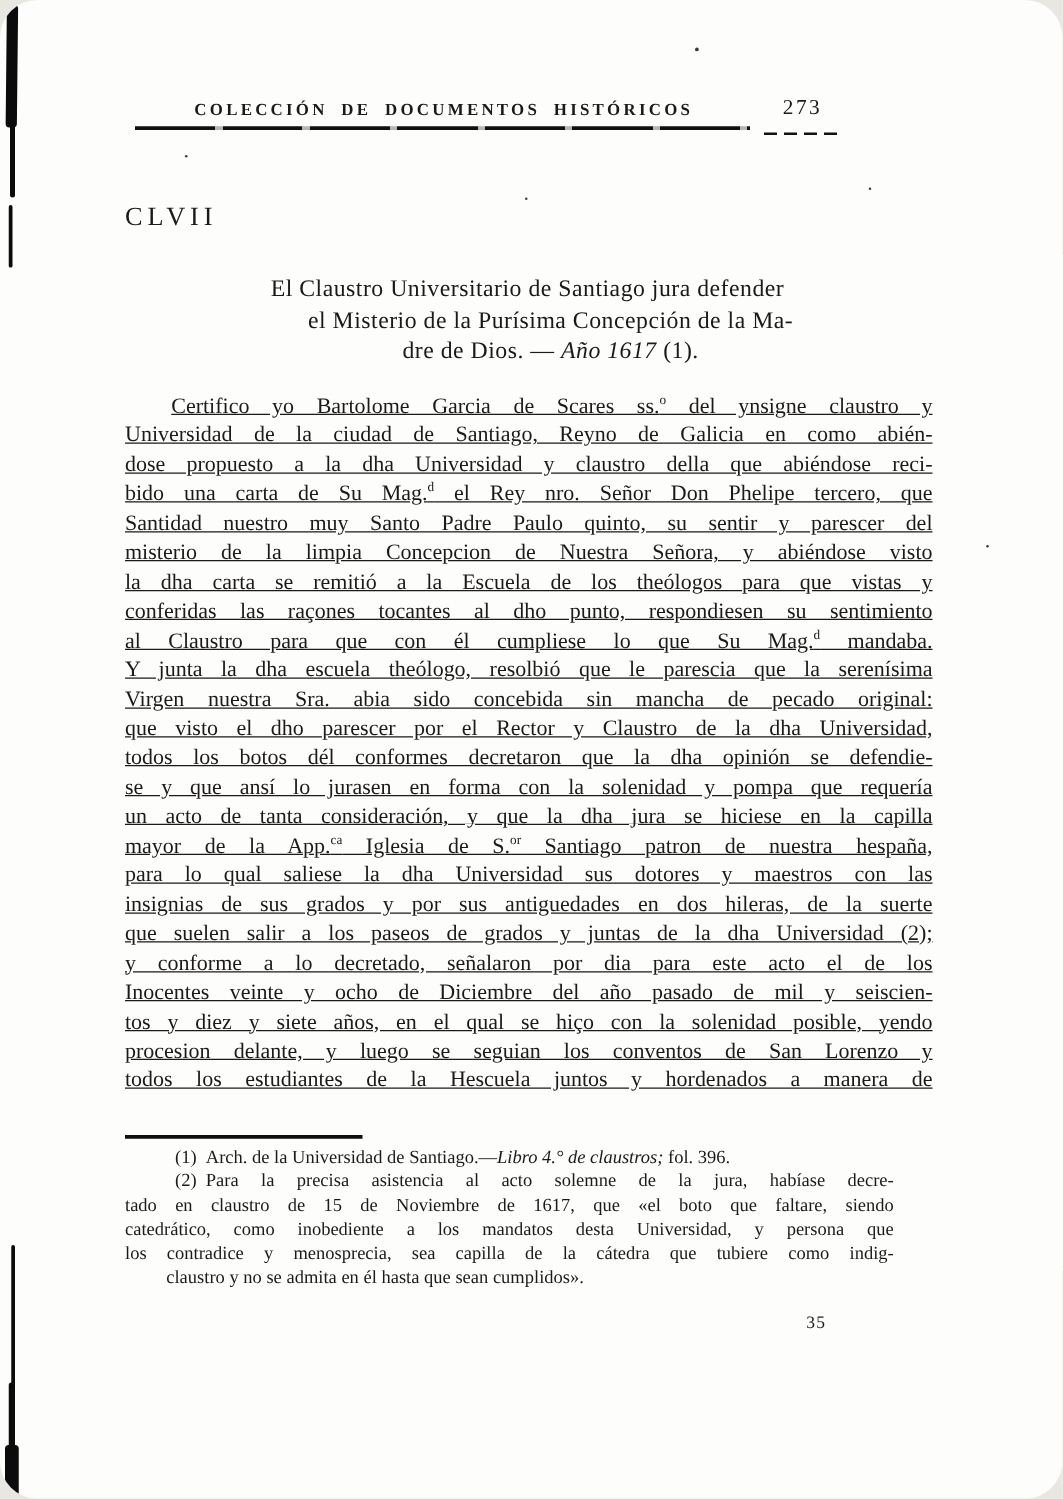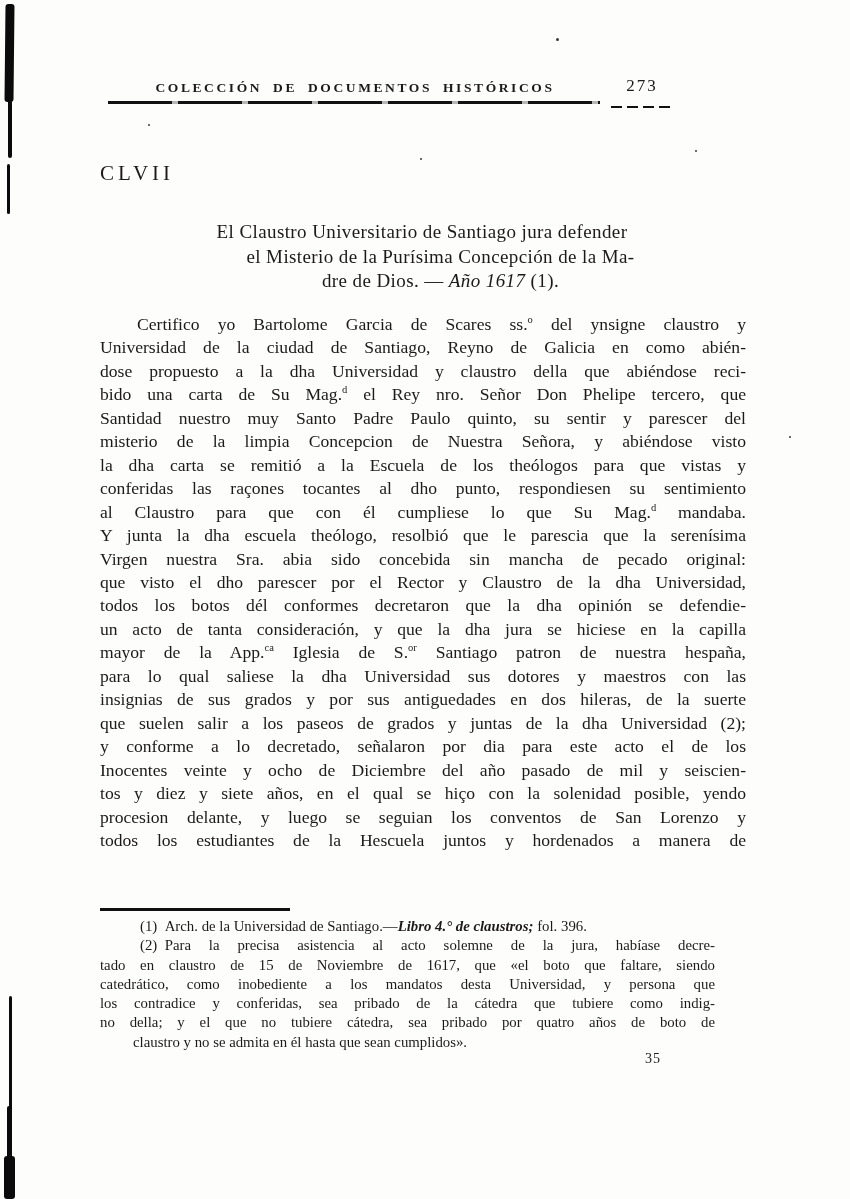--- a/index.html
+++ b/index.html
@@ -5,20 +5,21 @@
   html, body { margin: 0; padding: 0; background: #e9e7e2; }
   .page {
     position: relative;
     width: 850px;
     height: 1199px;
     background: #fdfdfb;
     overflow: hidden;
     font-family: "Liberation Serif", serif;
     color: #1c1a18;
     margin: 0 auto;
+    border-radius: 30px;
   }
 
   
   .artifact { position: absolute; background: #0b0b0b; }
   .art-top1 { left: 5px;  top: 4px;    width: 9px;  height: 98px;  border-radius: 3px; transform: rotate(0.6deg); }
   .art-top2 { left: 8px;  top: 100px;  width: 4px;  height: 58px;  border-radius: 2px; }
   .art-top3 { left: 7px;  top: 164px;  width: 3px;  height: 50px;  border-radius: 2px; }
   .art-bot1 { left: 9px;  top: 996px;  width: 3px;  height: 118px; border-radius: 2px; }
   .art-bot2 { left: 7px;  top: 1106px; width: 5px;  height: 58px;  border-radius: 2px; }
   .art-bot3 { left: 4px;  top: 1156px; width: 11px; height: 43px;  border-radius: 3px; }
@@ -62,32 +63,32 @@
     letter-spacing: 0.4px;
     text-align: center;
   }
   .h-line + .h-line { padding-left: 37px; }
 
   
   .body-text {
     position: absolute; left: 100px; top: 313px; width: 646px;
     font-size: 17.6px; line-height: 23.45px;
   }
-  .b-line { text-align: justify; text-align-last: justify; }
+  .b-line { text-align: justify; text-align-last: justify; text-decoration: underline; }
   .b-line:first-child { text-indent: 37px; }
   sup { vertical-align: super; font-size: 60%; line-height: 0; }
 
   
   .fn-rule { position: absolute; left: 100px; top: 908px; width: 190px; height: 3px; background: #101010; }
   .footnotes {
     position: absolute; left: 100px; top: 917px; width: 615px;
     font-size: 14.8px; line-height: 19.3px;
   }
   .fn1 { text-indent: 40px; }
-  .footnotes i { font-weight: bold; }
+  .footnotes i { font-weight: normal; }
   .f-line { text-align: justify; text-align-last: justify; }
   .f-line:first-child { text-indent: 40px; }
   .f-line:last-child { text-align-last: left; margin-left: 33px; }
 
   .signature { position: absolute; left: 645px; top: 1051px; font-size: 14px; letter-spacing: 1px; }
 </style>
 </head>
 <body>
 
 <div class="page">
@@ -124,40 +125,40 @@
       <div class="b-line">bido una carta de Su Mag.<sup>d</sup> el Rey nro. Señor Don Phelipe tercero, que</div>
       <div class="b-line">Santidad nuestro muy Santo Padre Paulo quinto, su sentir y parescer del</div>
       <div class="b-line">misterio de la limpia Concepcion de Nuestra Señora, y abiéndose visto</div>
       <div class="b-line">la dha carta se remitió a la Escuela de los theólogos para que vistas y</div>
       <div class="b-line">conferidas las raçones tocantes al dho punto, respondiesen su sentimiento</div>
       <div class="b-line">al Claustro para que con él cumpliese lo que Su Mag.<sup>d</sup> mandaba.</div>
       <div class="b-line">Y junta la dha escuela theólogo, resolbió que le parescia que la serenísima</div>
       <div class="b-line">Virgen nuestra Sra. abia sido concebida sin mancha de pecado original:</div>
       <div class="b-line">que visto el dho parescer por el Rector y Claustro de la dha Universidad,</div>
       <div class="b-line">todos los botos dél conformes decretaron que la dha opinión se defendie-</div>
+      <div class="b-line">se y que ansí lo jurasen en forma con la solenidad y pompa que requería</div>
       <div class="b-line">un acto de tanta consideración, y que la dha jura se hiciese en la capilla</div>
       <div class="b-line">mayor de la App.<sup>ca</sup> Iglesia de S.<sup>or</sup> Santiago patron de nuestra hespaña,</div>
       <div class="b-line">para lo qual saliese la dha Universidad sus dotores y maestros con las</div>
       <div class="b-line">insignias de sus grados y por sus antiguedades en dos hileras, de la suerte</div>
       <div class="b-line">que suelen salir a los paseos de grados y juntas de la dha Universidad (2);</div>
       <div class="b-line">y conforme a lo decretado, señalaron por dia para este acto el de los</div>
       <div class="b-line">Inocentes veinte y ocho de Diciembre del año pasado de mil y seiscien-</div>
       <div class="b-line">tos y diez y siete años, en el qual se hiço con la solenidad posible, yendo</div>
       <div class="b-line">procesion delante, y luego se seguian los conventos de San Lorenzo y</div>
       <div class="b-line">todos los estudiantes de la Hescuela juntos y hordenados a manera de</div>
     </div>
 
   <div class="fn-rule"></div>
   <div class="footnotes">
     <div class="fn1">(1) Arch. de la Universidad de Santiago.—<i>Libro 4.° de claustros;</i> fol. 396.</div>
     <div class="fn2">
         <div class="f-line">(2) Para la precisa asistencia al acto solemne de la jura, habíase decre-</div>
         <div class="f-line">tado en claustro de 15 de Noviembre de 1617, que «el boto que faltare, siendo</div>
         <div class="f-line">catedrático, como inobediente a los mandatos desta Universidad, y persona que</div>
-        <div class="f-line">los contradice y conferidas, sea pribado de la cátedra que tubiere como indig-</div>
-        <div class="f-line">no della; y el que no tubiere cátedra, sea pribado por quatro años de boto de</div>
+        <div class="f-line">los contradice y menosprecia, sea capilla de la cátedra que tubiere como indig-</div>
         <div class="f-line">claustro y no se admita en él hasta que sean cumplidos».</div>
       </div>
   </div>
 
   <div class="signature">35</div>
 
 </div>
 
 </body></html>

